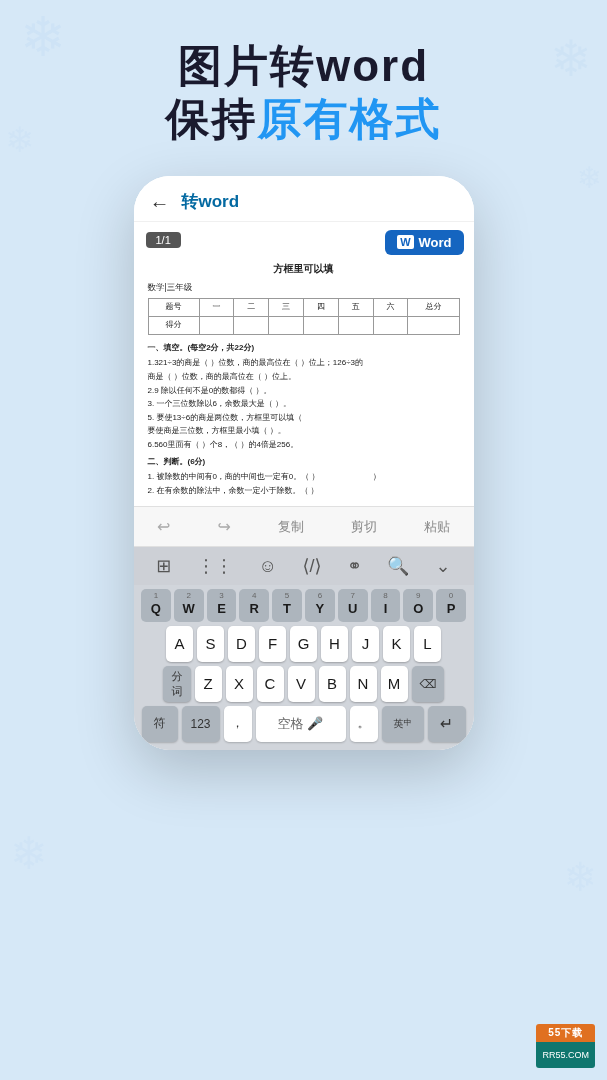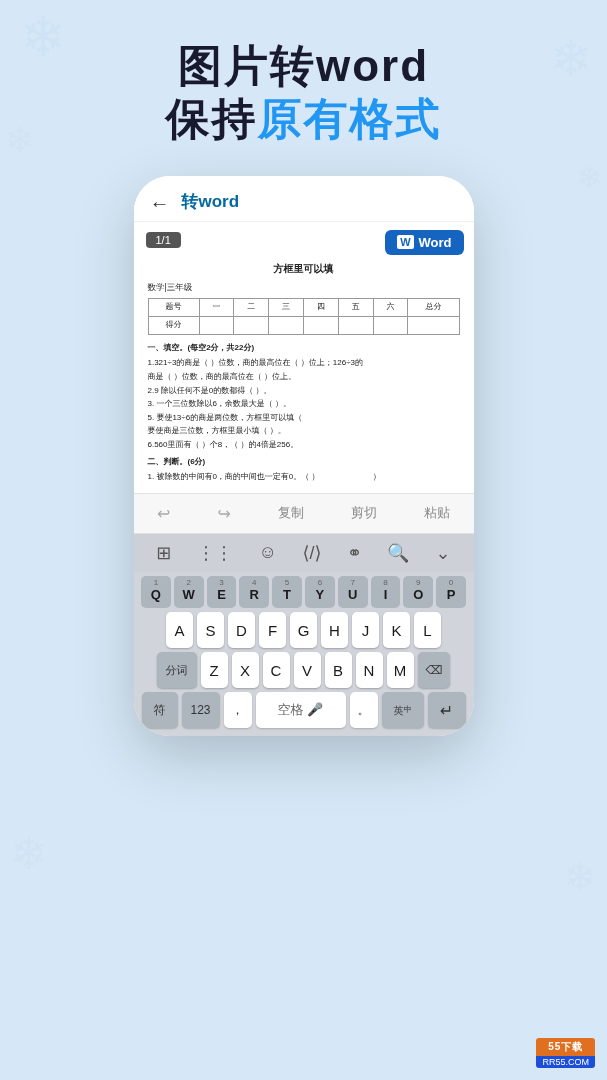--- a/index.html
+++ b/index.html
@@ -262,21 +262,21 @@
       position: relative;
     }
     .kb-special {
       background: #adb5bd;
       color: #333;
       font-size: 12px;
       width: auto;
       padding: 0 8px;
     }
     .kb-special-wide {
-      width: 40px;
+      width: 28px;
       text-align: right;
     }
     .kb-bottom-row {
       display: flex;
       align-items: center;
       gap: 4px;
       padding: 0 4px 6px;
     }
     .kb-bottom-key {
       background: #adb5bd;
@@ -315,24 +315,24 @@
     .wm-top {
       background: #e07020;
       color: white;
       font-size: 10px;
       font-weight: bold;
       padding: 2px 8px;
       border-radius: 3px 3px 0 0;
       letter-spacing: 1px;
     }
     .wm-bottom {
-      background: #1d4ed8;
+      background: #0f766e;
       color: white;
       font-size: 9px;
-      padding: 1px 6px;
+      padding: 8px 6px;
       border-radius: 0 0 3px 3px;
     }
 
     
     .doc-wrapper {
       position: relative;
     }
   </style>
 </head>
 <body>
@@ -406,20 +406,21 @@
             <div>商是（ ）位数，商的最高位在（ ）位上。</div>
             <div>2.9 除以任何不是0的数都得（ ）。</div>
             <div>3. 一个三位数除以6，余数最大是（ ）。</div>
             <div>5. 要使13÷6的商是两位数，方框里可以填（</div>
             <div>要使商是三位数，方框里最小填（ ）。</div>
             <div>6.560里面有（ ）个8，（ ）的4倍是256。</div>
           </div>
           <div class="doc-section">
             <div class="doc-section-title">二、判断。(6分)</div>
             <div>1. 被除数的中间有0，商的中间也一定有0。（ ）&nbsp;&nbsp;&nbsp;&nbsp;&nbsp;&nbsp;&nbsp;&nbsp;&nbsp;&nbsp;&nbsp;&nbsp;&nbsp;&nbsp;&nbsp;&nbsp;&nbsp;&nbsp;&nbsp;&nbsp;&nbsp;&nbsp;&nbsp;&nbsp;）</div>
+            <div>2. 在有余数的除法中，余数一定小于除数。（ ）</div>
           </div>
         </div>
       </div>
     </div>
 
     <div class="edit-toolbar">
       <span class="toolbar-btn toolbar-icon-arrow">↩</span>
       <span class="toolbar-btn toolbar-icon-arrow">↪</span>
       <span class="toolbar-btn">复制</span>
       <span class="toolbar-btn">剪切</span>

